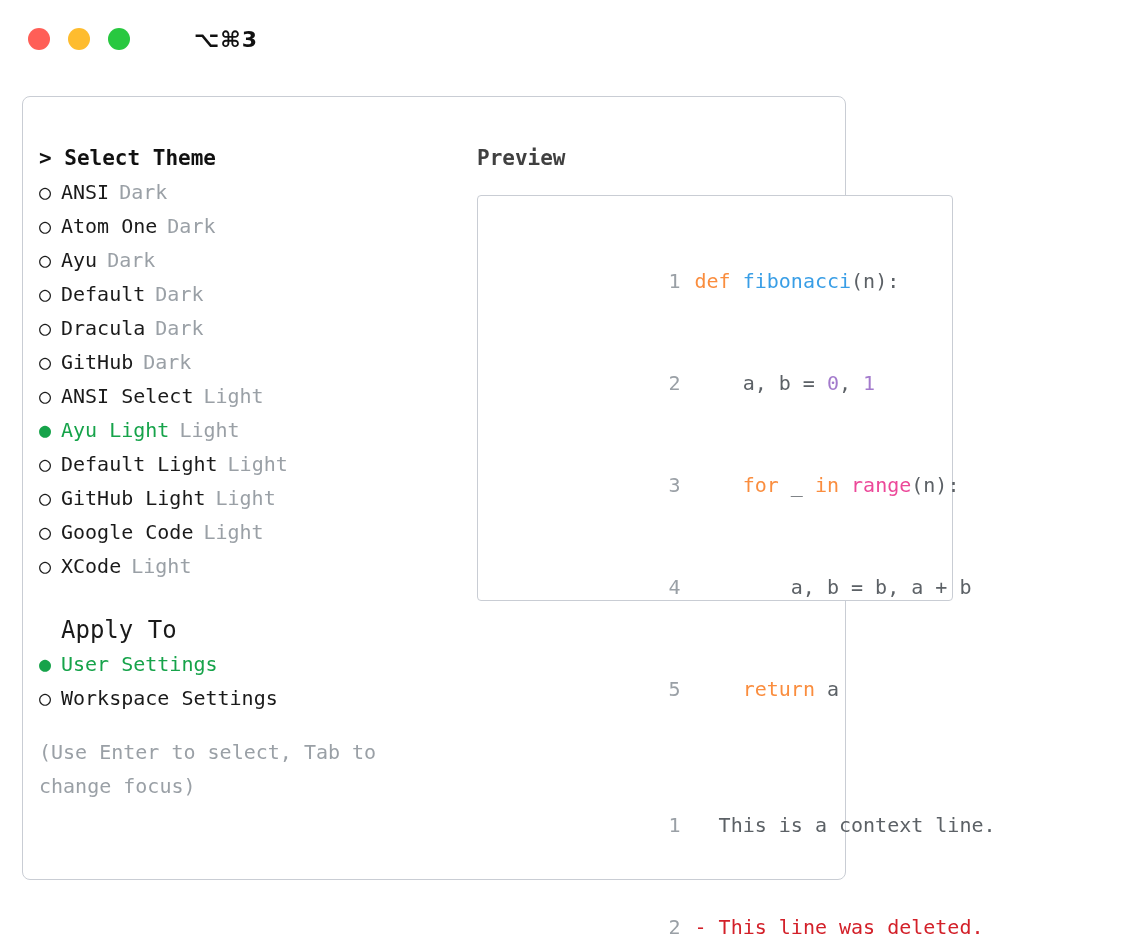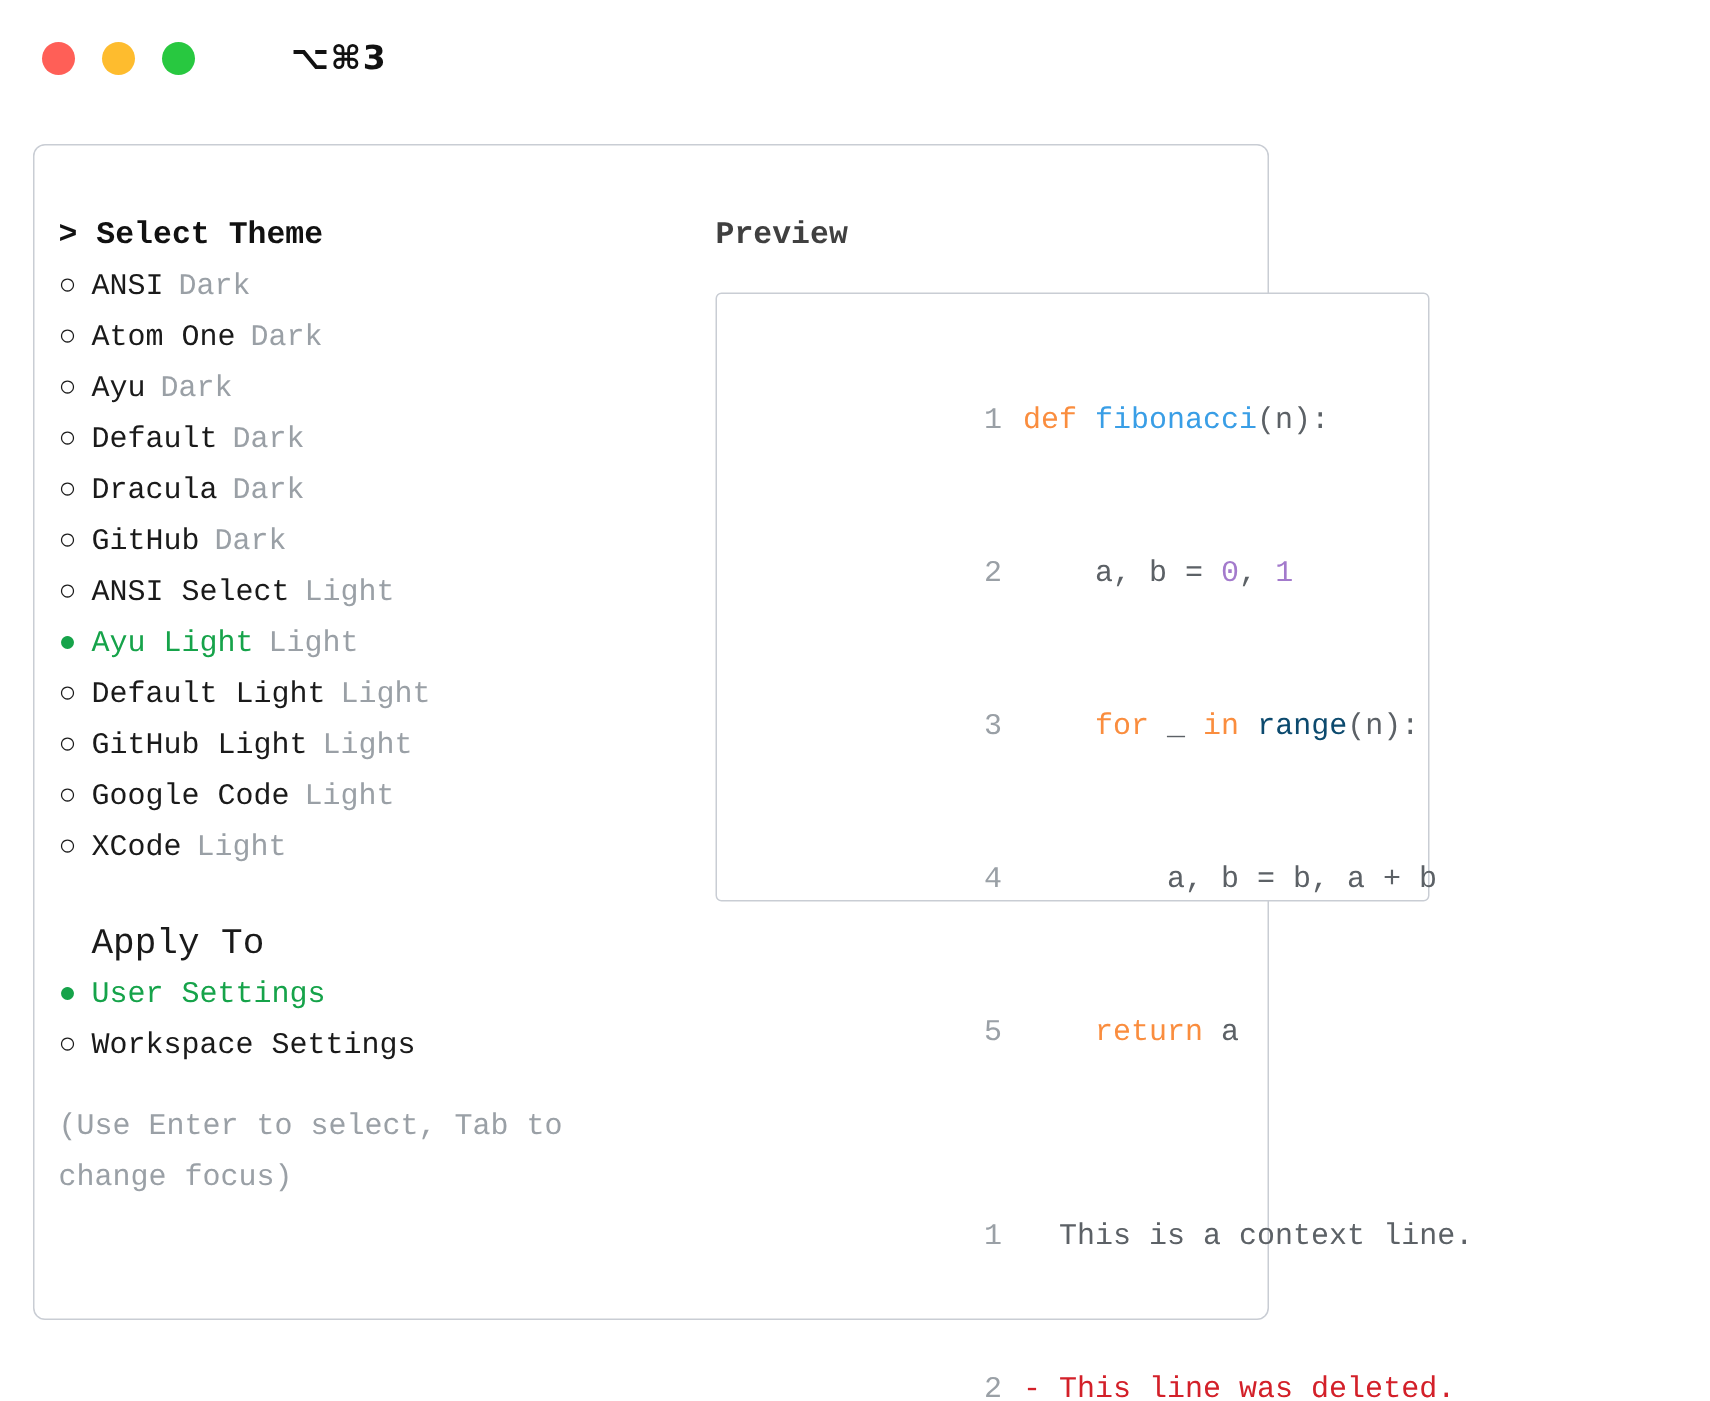--- a/index.html
+++ b/index.html
@@ -50,21 +50,20 @@
   .panel {
     position: absolute;
     left: 22px;
     top: 96px;
     width: 824px;
     height: 784px;
     border: 1px solid #c9cdd4;
     border-radius: 8px;
     box-sizing: border-box;
     background: #ffffff;
-    font-family: Liberation Mono, monospace;
   }
   .columns {
     display: flex;
     padding: 44px 0 0 0;
   }
   .left-col {
     width: 462px;
     padding-left: 16px;
     box-sizing: border-box;
   }
@@ -128,39 +127,39 @@
     line-height: 34px;
     margin-bottom: 20px;
     white-space: pre;
   }
   .preview-box {
     border: 1px solid #c9cdd4;
     border-radius: 4px;
     width: 476px;
     height: 406px;
     box-sizing: border-box;
-    padding: 34px 0 0 22px;
+    padding: 34px 0 0 34px;
     background: #ffffff;
   }
   .code-line {
     font-size: 20px;
     line-height: 34px;
     white-space: pre;
   }
   .ln {
     display: inline-block;
     width: 24px;
     color: #9aa0a6;
     text-align: right;
     margin-right: 14px;
   }
   .kw { color: #fa8d3e; }
   .fn { color: #399ee6; }
   .num { color: #a37acc; }
-  .bi { color: #0c4a6e; }
+  .bi { color: #ec4899; }
   .plain { color: #5c6166; }
   .ctx { color: #5c6166; }
   .del { color: #d32029; }
 </style>
 </head>
 <body>
 
 <div class="window">
 
   <div class="titlebar">

